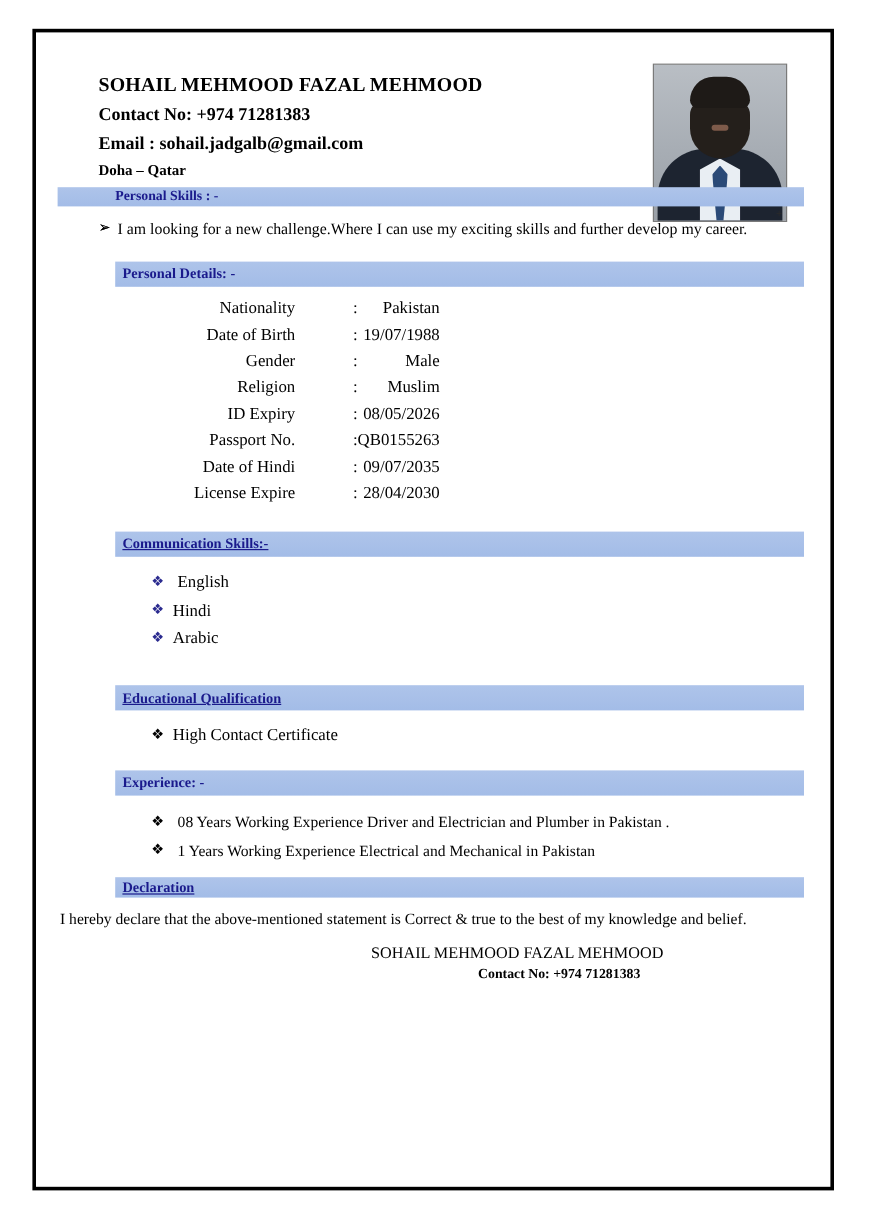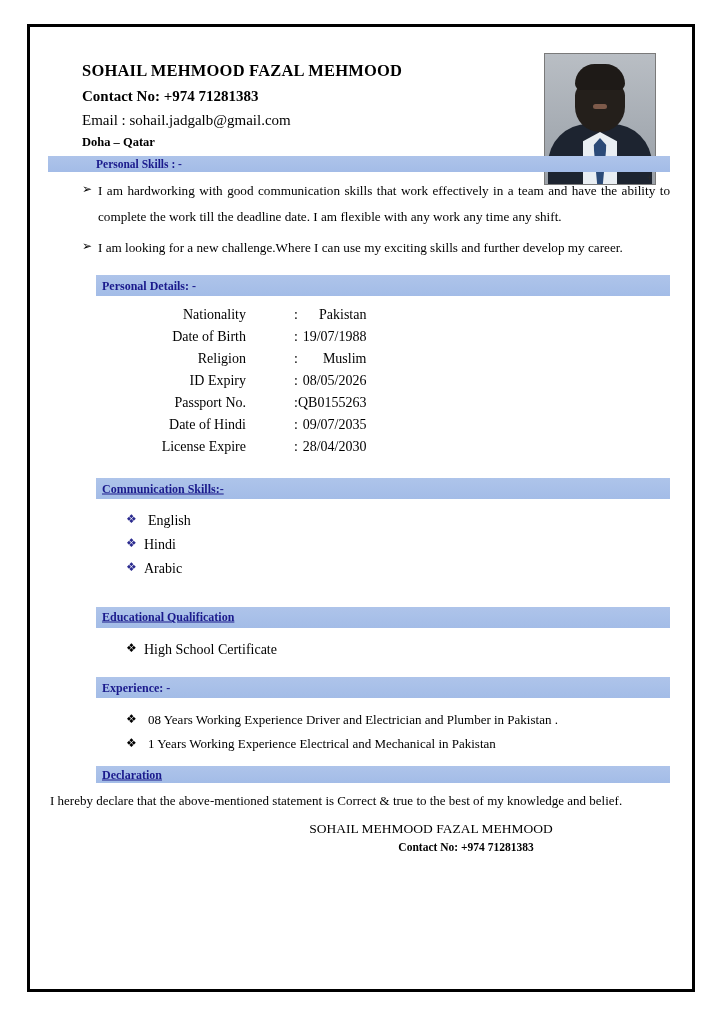--- a/index.html
+++ b/index.html
@@ -126,21 +126,21 @@
     letter-spacing: 0.2px;
     margin: 18px 0 0 0;
   }
   .contact-line {
     font-size: 15px;
     font-weight: bold;
     margin-top: 7px;
   }
   .email-line {
     font-size: 15px;
-    font-weight: normal;
+    font-weight: bold;
     margin-top: 7px;
   }
   .city-line {
     font-size: 12.5px;
     font-weight: bold;
     margin-top: 6px;
   }
 
   .band {
     background: #a8c0e8;
@@ -260,21 +260,20 @@
     <div class="contact-line">Contact No: +974 71281383</div>
     <div class="email-line">Email : sohail.jadgalb@gmail.com</div>
     <div class="city-line">Doha – Qatar</div>
 
     <div class="band first">
       <span class="band-text">Personal Skills : -</span>
     </div>
 
     <div class="para">
       <span class="arrow">➢</span>
-      <span>I am hardworking with good communication skills that work effectively in a team and have the ability to complete the work till the deadline date. I am flexible with any work any time any shift.</span>
     </div>
     <div class="para">
       <span class="arrow">➢</span>
       <span>I am looking for a new challenge.Where I can use my exciting skills and further develop my career.</span>
     </div>
 
     <div class="band indent tall" style="margin-top:14px">
       <span class="band-text"><span class="u">Personal Details</span><span>: -</span></span>
     </div>
 
@@ -282,20 +281,25 @@
       <tbody>
           <tr>
         <td class="label">Nationality</td>
         <td class="colon">:</td>
         <td class="value">Pakistan</td>
       </tr>
       <tr>
         <td class="label"> Date of Birth</td>
         <td class="colon">:</td>
         <td class="value">19/07/1988</td>
+      </tr>
+      <tr>
+        <td class="label">Gender</td>
+        <td class="colon">:</td>
+        <td class="value">Male</td>
       </tr>
       <tr>
         <td class="label">Religion</td>
         <td class="colon">:</td>
         <td class="value">Muslim</td>
       </tr>
       <tr>
         <td class="label">ID Expiry</td>
         <td class="colon">:</td>
         <td class="value">08/05/2026</td>
@@ -326,21 +330,21 @@
       <li><span class="dia">❖</span><span>English</span></li>
       <li style="padding-left:18px"><span class="dia">❖</span><span>Hindi</span></li>
       <li style="padding-left:18px"><span class="dia">❖</span><span>Arabic</span></li>
     </ul>
 
     <div class="band indent tall" style="margin-top:26px">
       <span class="band-text u">Educational Qualification</span>
     </div>
 
     <ul class="bullets dark">
-      <li style="padding-left:18px"><span class="dia">❖</span><span>High School Certificate</span></li>
+      <li style="padding-left:18px"><span class="dia">❖</span><span>High Contact Certificate</span></li>
     </ul>
 
     <div class="band indent tall" style="margin-top:16px">
       <span class="band-text"><span class="u">Experience</span><span>: -</span></span>
     </div>
 
     <ul class="bullets dark exp">
       <li style="padding-left:22px"><span class="dia">❖</span><span>08 Years Working Experience Driver and Electrician and Plumber in Pakistan .</span></li>
       <li style="padding-left:22px"><span class="dia">❖</span><span>1 Years Working Experience Electrical and Mechanical in Pakistan</span></li>
     </ul>

